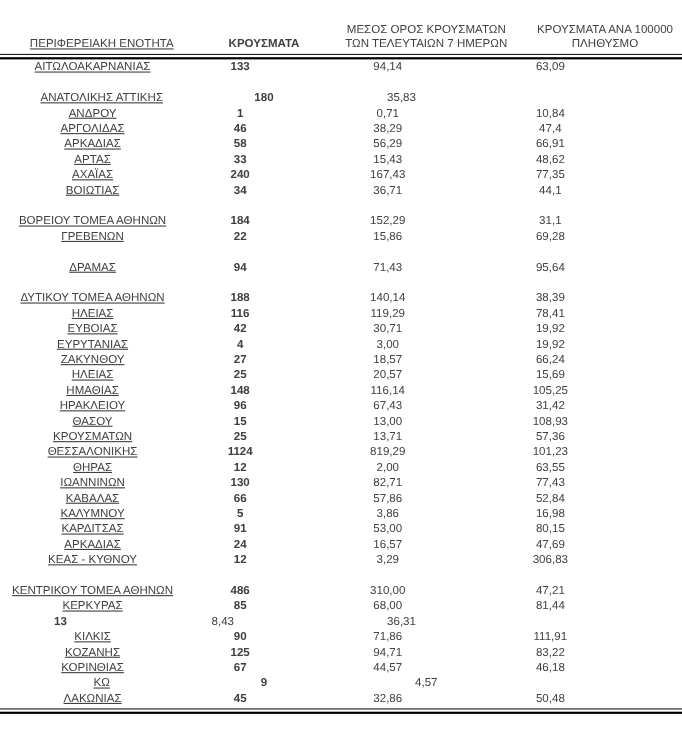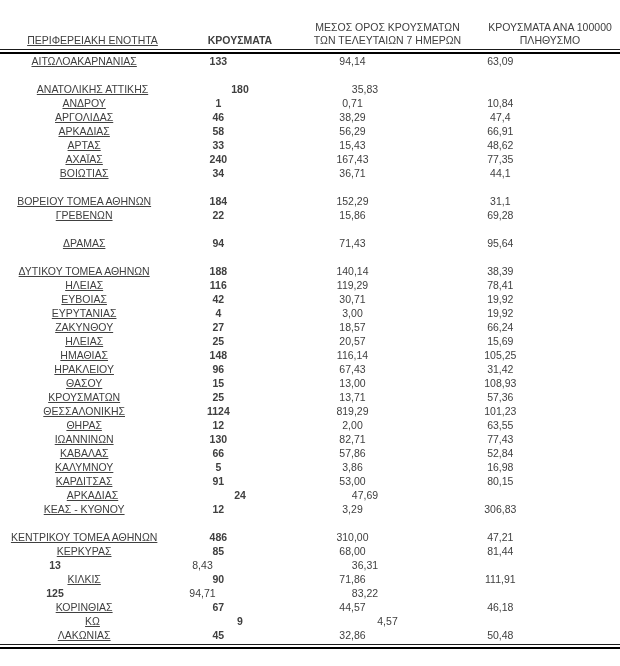--- a/index.html
+++ b/index.html
@@ -242,20 +242,21 @@
         </div>
         <div class="row">
           <div class="cell c1">ΚΑΡΔΙΤΣΑΣ</div>
           <div class="cell c2">91</div>
           <div class="cell c3">53,00</div>
           <div class="cell c4">80,15</div>
         </div>
         <div class="row">
           <div class="cell c1">ΑΡΚΑΔΙΑΣ</div>
           <div class="cell c2">24</div>
+          <div class="cell c3">16,57</div>
           <div class="cell c4">47,69</div>
         </div>
         <div class="row">
           <div class="cell c1">ΚΕΑΣ - ΚΥΘΝΟΥ</div>
           <div class="cell c2">12</div>
           <div class="cell c3">3,29</div>
           <div class="cell c4">306,83</div>
         </div>
         <div class="row spacer"></div>
         <div class="row">
@@ -275,20 +276,21 @@
           <div class="cell c3">8,43</div>
           <div class="cell c4">36,31</div>
         </div>
         <div class="row">
           <div class="cell c1">ΚΙΛΚΙΣ</div>
           <div class="cell c2">90</div>
           <div class="cell c3">71,86</div>
           <div class="cell c4">111,91</div>
         </div>
         <div class="row">
+          <div class="cell c1">ΚΟΖΑΝΗΣ</div>
           <div class="cell c2">125</div>
           <div class="cell c3">94,71</div>
           <div class="cell c4">83,22</div>
         </div>
         <div class="row">
           <div class="cell c1">ΚΟΡΙΝΘΙΑΣ</div>
           <div class="cell c2">67</div>
           <div class="cell c3">44,57</div>
           <div class="cell c4">46,18</div>
         </div>

